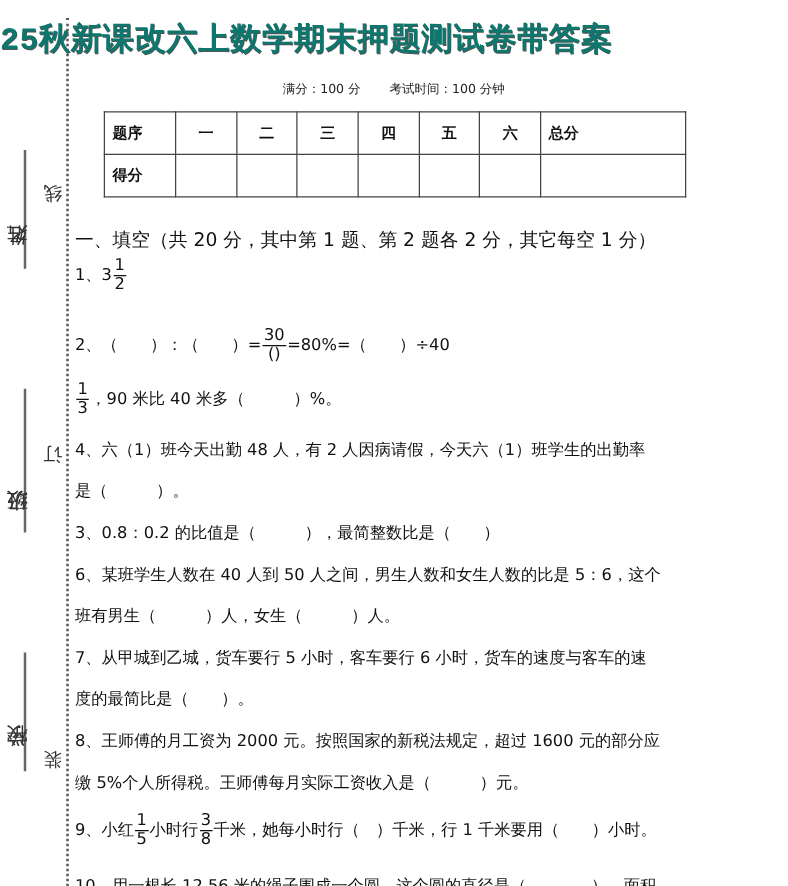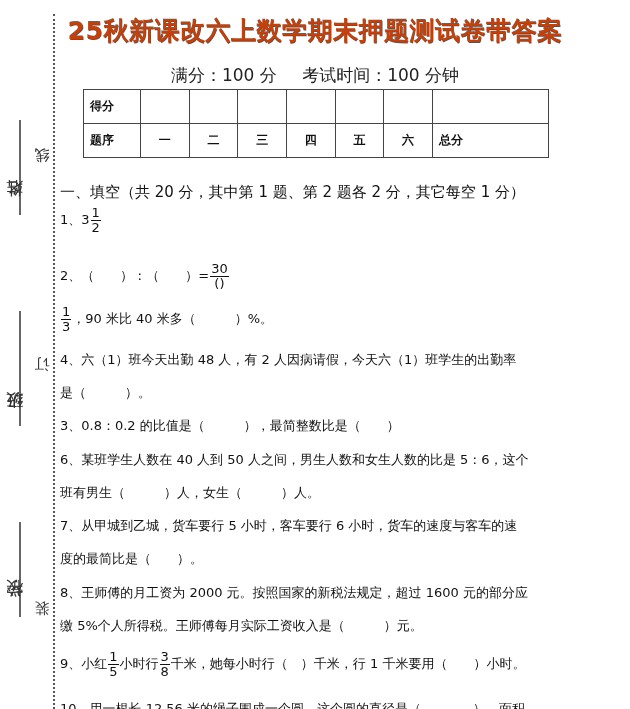--- a/index.html
+++ b/index.html
@@ -1,22 +1,22 @@
 <!DOCTYPE html>
 <html><head>
 <meta charset="utf-8">
 <style>
   html, body { margin:0; padding:0; background:#ffffff; }
   body { width:630px; height:709px; position:relative; overflow:hidden;
          font-family:"DejaVu Sans","Liberation Sans",sans-serif; color:#111; }
-  .title { position:absolute; left:0; width:630px; top:14px; text-align:center;
-           font-size:25px; font-weight:bold; letter-spacing:0.5px; color:#c2410c;
-           text-shadow:0.6px 0.6px 0 #555; }
+  .title { position:absolute; left:0; width:630px; top:14px; text-align:left;
+           font-size:25px; font-weight:bold; letter-spacing:0.5px; color:#0f766e;
+           text-shadow:0.6px 0.6px 0 #555;font-family:Liberation Mono, monospace; }
   .subtitle { position:absolute; left:0; width:630px; top:64px; text-align:center;
-              font-size:17px; color:#222; }
+              font-size:10px; color:#222; }
   .subtitle span { margin:0 10px; }
   table.score { position:absolute; left:83px; top:89px; border-collapse:collapse;
                 width:466px; font-size:12px; font-weight:bold; }
   table.score td { border:1.5px solid #444; height:33px; text-align:center; padding:0; }
   table.score td.rowhead { text-align:left; padding-left:6px; width:50px; }
   table.score td.last { text-align:left; padding-left:6px; }
   .margin-dotted { position:absolute; left:53px; top:14px; bottom:0;
                    border-left:2px dotted #555; }
   .side-line { position:absolute; left:19px; width:2px; background:#666; }
   .side-label { position:absolute; left:2px; font-size:17px; color:#333;
@@ -50,50 +50,50 @@
 
 <div class="title">25秋新课改六上数学期末押题测试卷带答案</div>
 <div class="subtitle">
   <span>满分：100 分</span>
   <span>考试时间：100 分钟</span>
 </div>
 
 <table class="score">
   <tbody>
       <tr>
+    <td class="rowhead">题序</td>
+    <td>一</td>
+    <td>二</td>
+    <td>三</td>
+    <td>四</td>
+    <td>五</td>
+    <td>六</td>
+    <td class="last">总分</td>
+  </tr>
+  <tr>
     <td class="rowhead">得分</td>
     <td></td>
     <td></td>
     <td></td>
     <td></td>
     <td></td>
     <td></td>
     <td></td>
-  </tr>
-  <tr>
-    <td class="rowhead">题序</td>
-    <td>一</td>
-    <td>二</td>
-    <td>三</td>
-    <td>四</td>
-    <td>五</td>
-    <td>六</td>
-    <td class="last">总分</td>
   </tr>
 </tbody>
   </table>
 
 <div class="section-head">一、填空（共 20 分，其中第 1 题、第 2 题各 2 分，其它每空 1 分）</div>
 
 <div class="q" style="top:206px;">
   <span>1、3</span><span class="frac"><span class="num">1</span><span class="den">2</span></span>
 </div>
 
 <div class="q" style="top:262px;">
-  <span>2、（　　）：（　　）=</span><span class="frac"><span class="num">30</span><span class="den">()</span></span>
+  <span>2、（　　）：（　　）=</span><span class="frac"><span class="num">30</span><span class="den">()</span></span><span>=80%=（　　）÷40</span>
 </div>
 
 <div class="q" style="top:305px;">
   <span class="frac"><span class="num">1</span><span class="den">3</span></span><span>，90 米比 40 米多（　　　）%。</span>
 </div>
 
 <div class="q" style="top:351px;">4、六（1）班今天出勤 48 人，有 2 人因病请假，今天六（1）班学生的出勤率</div>
 <div class="q" style="top:384px;">是（　　　）。</div>
 
 <div class="q" style="top:417px;">3、0.8：0.2 的比值是（　　　），最简整数比是（　　）</div>

